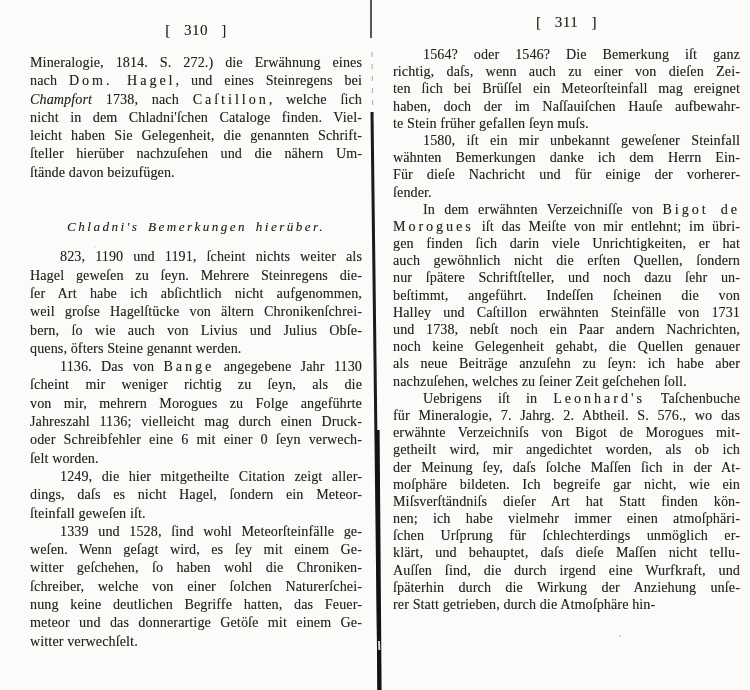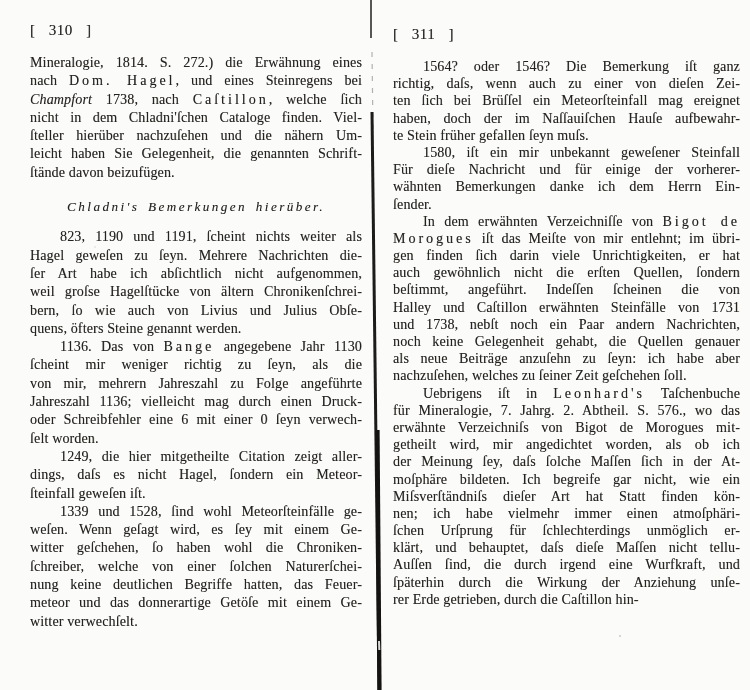--- a/index.html
+++ b/index.html
@@ -4,39 +4,39 @@
 <style>
   html,body{margin:0;padding:0;}
   body{
     width:750px;height:690px;position:relative;overflow:hidden;
     background:#fbfbf9;
     font-family:"Liberation Serif","DejaVu Serif",serif;
     color:#24221f;
   }
   .page{position:absolute;}
   #left-page{left:30px;top:22px;width:332px;}
-  #right-page{left:393px;top:26px;width:347px;}
+  #right-page{left:393px;top:14px;width:347px;}
   .pagehead{
-    font-size:15px;word-spacing:9px;
+    text-align:center;font-size:15px;word-spacing:9px;
     margin-bottom:15px;letter-spacing:0.5px;
     text-shadow:0.3px 0.3px 0.4px rgba(34,33,32,0.35);
   }
   .line{
     font-size:14px;line-height:18.3px;height:18.3px;
     text-align:justify;text-align-last:justify;
     white-space:nowrap;letter-spacing:0.15px;
     text-shadow:0.3px 0.3px 0.4px rgba(34,33,32,0.35);
   }
   #right-page .line{line-height:17.2px;height:17.2px;}
   .line.last{text-align-last:left;}
   .line.indent{padding-left:30px;}
   .line.heading{
     text-align:right;text-align-last:center;
     font-style:italic;font-size:13px;letter-spacing:2.5px;
-    margin-top:16px;margin-bottom:12px;word-spacing:3px;
+    margin-top:36px;margin-bottom:12px;word-spacing:3px;
   }
   .sp{letter-spacing:3px;}
   .gutter-svg{position:absolute;left:0;top:0;pointer-events:none;}
 </style>
 </head>
 <body>
 
 <svg class="gutter-svg" width="750" height="690" viewBox="0 0 750 690">
   <line x1="371" y1="0" x2="371" y2="38" stroke="#2f2e2c" stroke-width="1.6"></line>
   <line x1="372" y1="52" x2="373" y2="132" stroke="#6a6864" stroke-width="1.2" stroke-dasharray="5 7" opacity="0.5"></line>
@@ -47,33 +47,33 @@
   <circle cx="95" cy="247" r="0.8" fill="#a5a39f" opacity="0.4"></circle>
 </svg>
 
 <div class="page" id="left-page">
   <div class="pagehead">[ 310 ]</div>
   <div id="left-page-blocks">
       <div class="line">Mineralogie, 1814. S. 272.) die Erwähnung eines</div>
       <div class="line">nach <span class="sp">Dom. Hagel</span>, und eines Steinregens bei</div>
       <div class="line"><i>Champfort</i> 1738, nach <span class="sp">Caſtillon</span>, welche ſich</div>
       <div class="line">nicht in dem Chladni'ſchen Cataloge finden.  Viel-</div>
+      <div class="line">leicht haben Sie Gelegenheit, die genannten Schrift-</div>
       <div class="line">ſteller hierüber nachzuſehen und die nähern Um-</div>
-      <div class="line">leicht haben Sie Gelegenheit, die genannten Schrift-</div>
       <div class="line last">ſtände davon beizufügen.</div>
       <div class="line heading">Chladni's Bemerkungen hierüber.</div>
       <div class="line indent">823, 1190 und 1191, ſcheint nichts weiter als</div>
-      <div class="line">Hagel geweſen zu ſeyn.  Mehrere Nachrichten die-</div>
+      <div class="line">Hagel geweſen zu ſeyn.  Mehrere Steinregens die-</div>
       <div class="line">ſer Art habe ich abſichtlich nicht aufgenommen,</div>
       <div class="line">weil groſse Hagelſtücke von ältern Chronikenſchrei-</div>
       <div class="line">bern, ſo wie auch von Livius und Julius Obſe-</div>
       <div class="line last">quens, öfters Steine genannt werden.</div>
       <div class="line indent">1136. Das von <span class="sp">Bange</span> angegebene Jahr 1130</div>
       <div class="line">ſcheint mir weniger richtig zu ſeyn, als die</div>
-      <div class="line">von mir, mehrern Jahreszahl zu Folge angeführte</div>
+      <div class="line">von mir, mehrern Morogues zu Folge angeführte</div>
       <div class="line">Jahreszahl 1136; vielleicht mag durch einen Druck-</div>
       <div class="line">oder Schreibfehler eine 6 mit einer 0 ſeyn verwech-</div>
       <div class="line last">ſelt worden.</div>
       <div class="line indent">1249, die hier mitgetheilte Citation zeigt aller-</div>
       <div class="line">dings, daſs es nicht Hagel, ſondern ein Meteor-</div>
       <div class="line last">ſteinfall geweſen iſt.</div>
       <div class="line indent">1339 und 1528, ſind wohl Meteorſteinfälle ge-</div>
       <div class="line">weſen.  Wenn geſagt wird, es ſey mit einem Ge-</div>
       <div class="line">witter geſchehen, ſo haben wohl die Chroniken-</div>
       <div class="line">ſchreiber, welche von einer ſolchen Naturerſchei-</div>
@@ -85,40 +85,41 @@
 
 <div class="page" id="right-page">
   <div class="pagehead">[ 311 ]</div>
   <div id="right-page-blocks">
       <div class="line indent">1564? oder 1546?  Die Bemerkung iſt ganz</div>
       <div class="line">richtig, daſs, wenn auch zu einer von dieſen Zei-</div>
       <div class="line">ten ſich bei Brüſſel ein Meteorſteinfall mag ereignet</div>
       <div class="line">haben, doch der im Naſſauiſchen Hauſe aufbewahr-</div>
       <div class="line last">te Stein früher gefallen ſeyn muſs.</div>
       <div class="line indent">1580, iſt ein mir unbekannt geweſener Steinfall</div>
+      <div class="line">wähnten Bemerkungen danke ich dem Herrn Ein-</div>
       <div class="line">Für dieſe Nachricht und für einige der vorherer-</div>
-      <div class="line">wähnten Bemerkungen danke ich dem Herrn Ein-</div>
       <div class="line last">ſender.</div>
       <div class="line indent">In dem erwähnten Verzeichniſſe von <span class="sp">Bigot de</span></div>
       <div class="line"><span class="sp">Morogues</span> iſt das Meiſte von mir entlehnt; im übri-</div>
       <div class="line">gen finden ſich darin viele Unrichtigkeiten, er hat</div>
       <div class="line">auch gewöhnlich nicht die erſten Quellen, ſondern</div>
+      <div class="line">nur ſpätere Schriftſteller, und noch dazu ſehr un-</div>
       <div class="line">beſtimmt, angeführt.  Indeſſen ſcheinen die von</div>
       <div class="line">Halley und Caſtillon erwähnten Steinfälle von 1731</div>
       <div class="line">und 1738, nebſt noch ein Paar andern Nachrichten,</div>
       <div class="line">noch keine Gelegenheit gehabt, die Quellen genauer</div>
       <div class="line">als neue Beiträge anzuſehn zu ſeyn: ich habe aber</div>
       <div class="line last">nachzuſehen, welches zu ſeiner Zeit geſchehen ſoll.</div>
       <div class="line indent">Uebrigens iſt in <span class="sp">Leonhard's</span> Taſchenbuche</div>
       <div class="line">für Mineralogie, 7. Jahrg. 2. Abtheil. S. 576., wo das</div>
       <div class="line">erwähnte Verzeichniſs von Bigot de Morogues mit-</div>
       <div class="line">getheilt wird, mir angedichtet worden, als ob ich</div>
       <div class="line">der Meinung ſey, daſs ſolche Maſſen ſich in der At-</div>
       <div class="line">moſphäre bildeten.  Ich begreife gar nicht, wie ein</div>
       <div class="line">Miſsverſtändniſs dieſer Art hat Statt finden kön-</div>
       <div class="line">nen; ich habe vielmehr immer einen atmoſphäri-</div>
       <div class="line">ſchen Urſprung für ſchlechterdings unmöglich er-</div>
       <div class="line">klärt, und behauptet, daſs dieſe Maſſen nicht tellu-</div>
       <div class="line">Auſſen ſind, die durch irgend eine Wurfkraft, und</div>
       <div class="line">ſpäterhin durch die Wirkung der Anziehung unſe-</div>
-      <div class="line last">rer Erde getrieben, durch die Caſtillon hin-</div>
+      <div class="line last">rer Statt getrieben, durch die Atmoſphäre hin-</div>
     </div>
 </div>
 
 </body></html>

